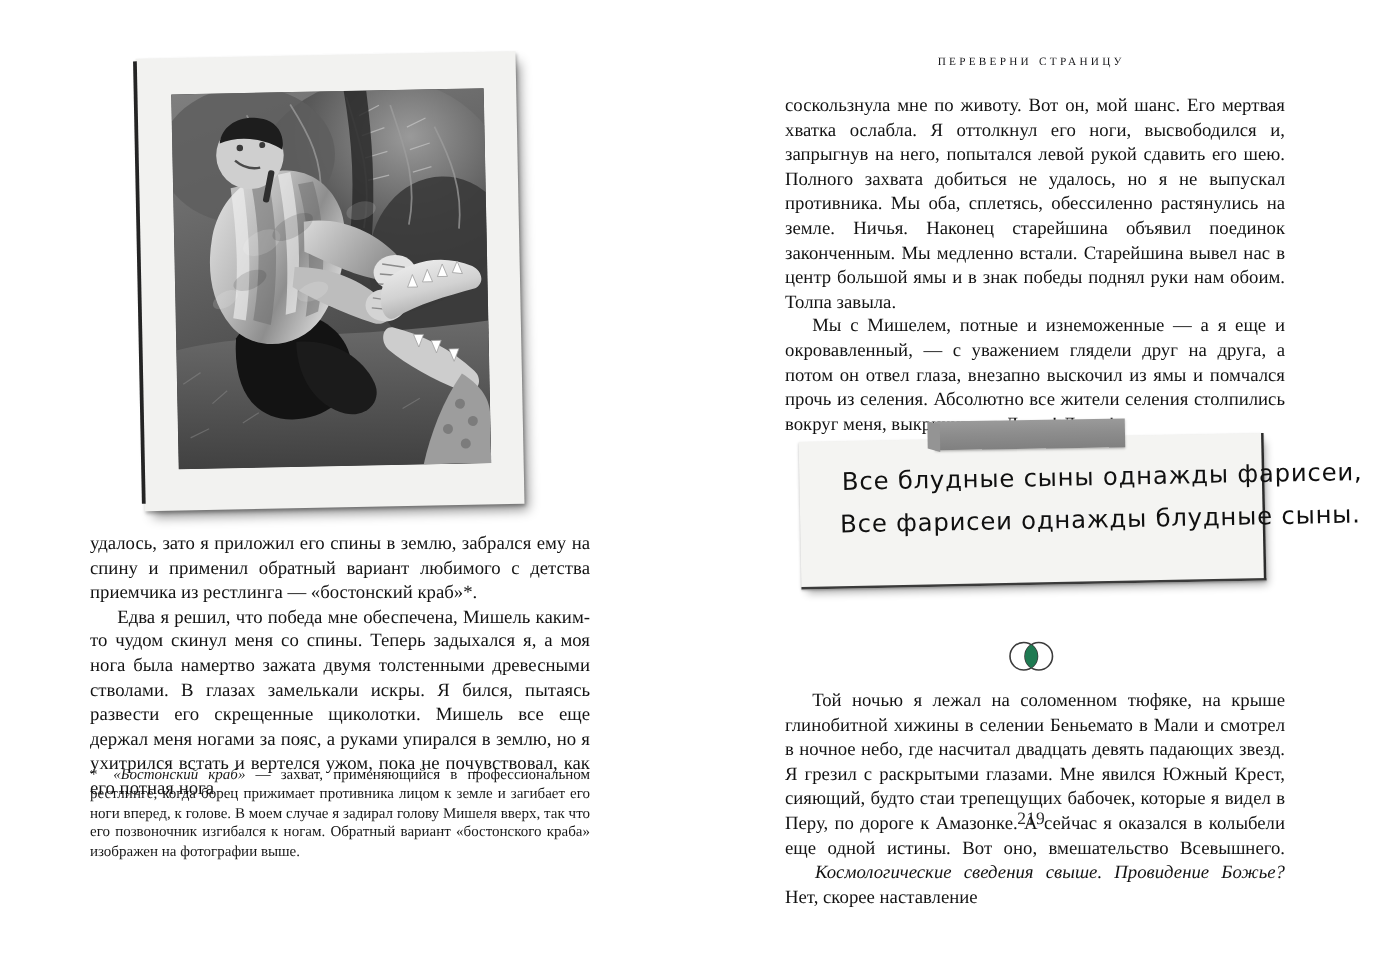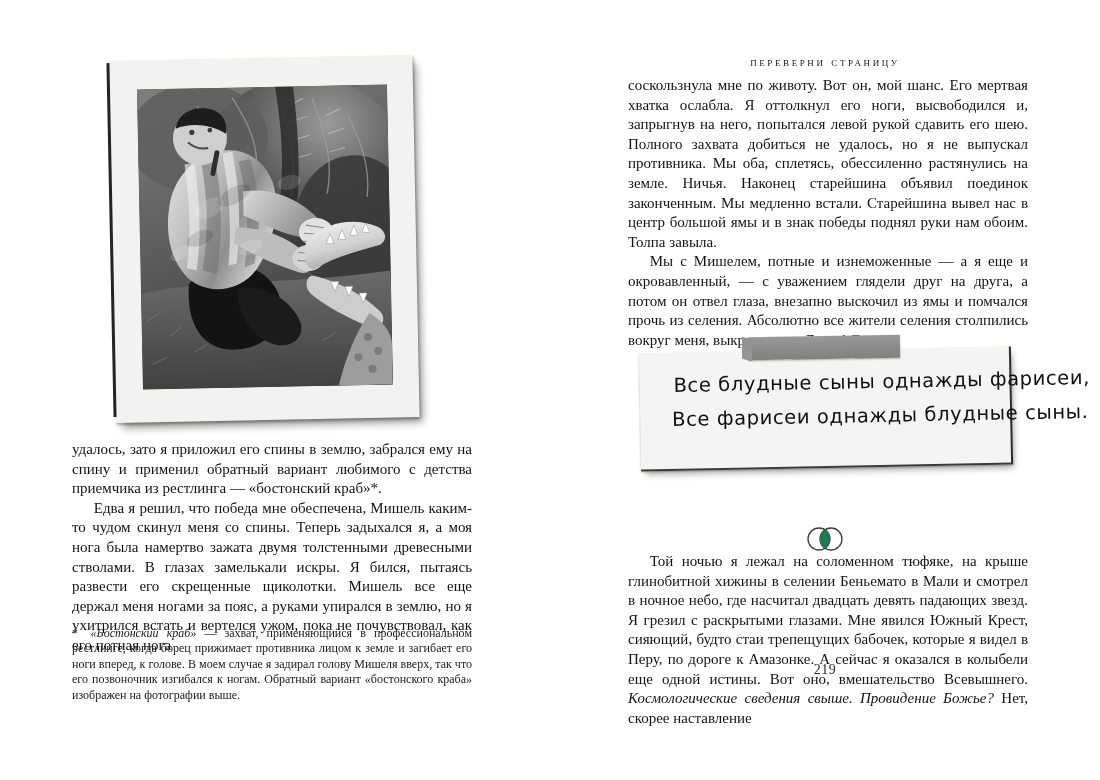--- a/index.html
+++ b/index.html
@@ -21,21 +21,20 @@
   .spread {
     position: absolute;
     inset: 0;
   }
 
   
   .page {
     position: absolute;
     top: 0;
     height: 708px;
-    margin-top: 14px;
   }
   .page-left  { left: 0;   width: 550px; }
   .page-right { left: 550px; width: 550px; }
 
   
   .running-head {
     position: absolute;
     top: 40px;
     left: 72px;
     right: 72px;
@@ -112,21 +111,21 @@
   .col-right-top {
     left: 628px;
     top: 76px;
     width: 400px;
   }
   .col-right-bottom {
     left: 628px;
     top: 552px;
     width: 400px;
   }
-  .col i, .col em { font-style: italic; }
+  .col i, .col em { font-style: italic; margin-left: 24px; }
 
   
   .footnote {
     position: absolute;
     left: 72px;
     top: 612px;
     width: 400px;
     font-size: 12px;
     line-height: 15.4px;
     text-align: justify;

